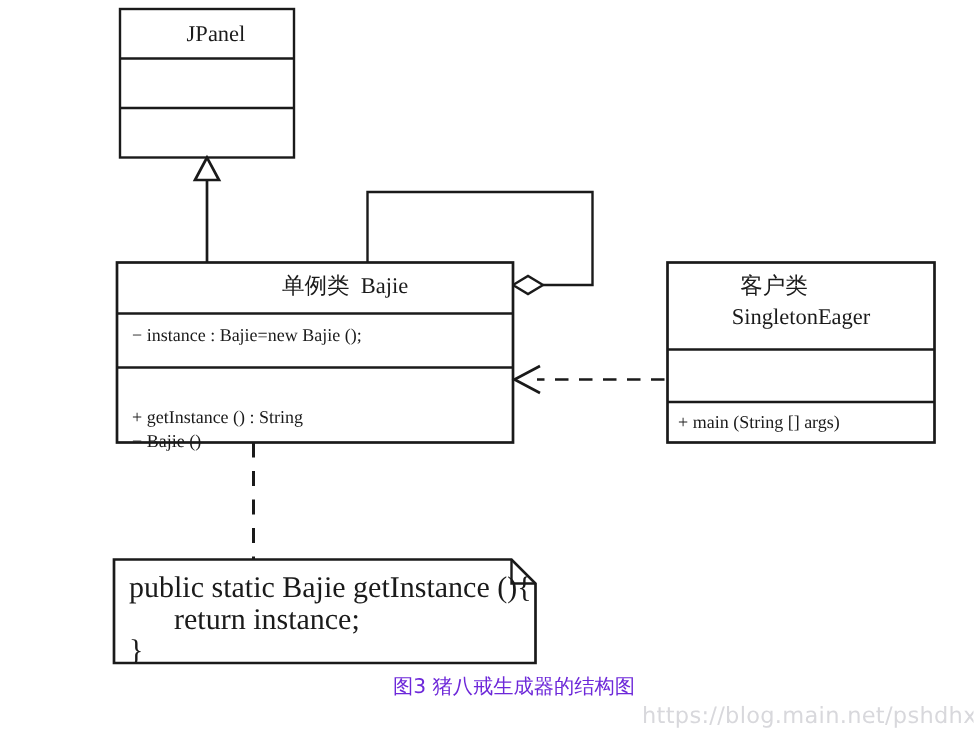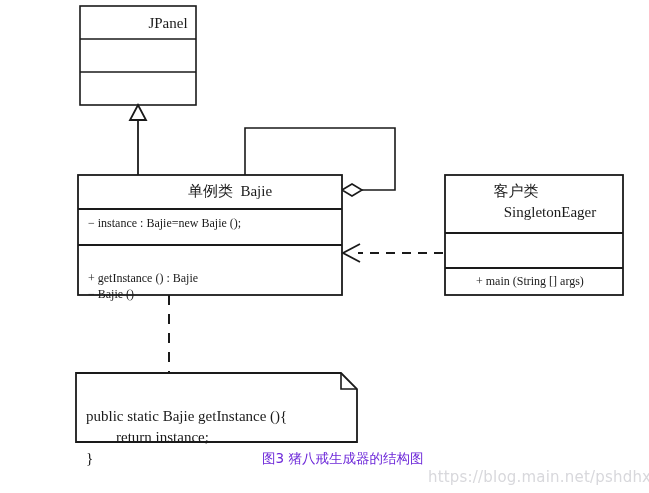--- a/index.html
+++ b/index.html
@@ -28,23 +28,22 @@
     line-height: 1.25;
   }
   .cls-title {
     font-size: 15px;
     text-align: center;
   }
   .cls-member {
     font-size: 12px;
   }
   .note-code {
-    font-size: 15px;
+    font-size: 20px;
     line-height: 1.45;
-    margin-top: 28px;
   }
   .caption {
     font-size: 13.5px;
     font-family: "DejaVu Sans", "Liberation Sans", sans-serif;
     color: #6d28d9;
   }
   .watermark {
     font-size: 15px;
     font-family: "DejaVu Sans", "Liberation Sans", sans-serif;
     color: #d8d8dc;
@@ -98,33 +97,33 @@
   
   <line x1="169" y1="295" x2="169" y2="373" stroke="#1a1a1a" stroke-width="2" stroke-dasharray="10,9"></line>
 
   
   <g>
     <path d="M 76 373 L 341 373 L 357 389 L 357 442 L 76 442 Z" fill="#ffffff" stroke="#1a1a1a" stroke-width="1.8"></path>
     <polyline points="341,373 341,389 357,389" fill="none" stroke="#1a1a1a" stroke-width="1.6"></polyline>
   </g>
 </svg>
 
-<div class="uml-text cls-title" style="left:80px; top:14px; width:128px;margin-left:24px;">JPanel</div>
+<div class="uml-text cls-title" style="left:80px; top:14px; width:128px;">JPanel</div>
 
 <div class="uml-text cls-title" style="left:78px; top:182px; width:264px;margin-left:20px;">单例类  Bajie</div>
 
 <div class="uml-text cls-member" style="left:88px; top:216px;">− instance : Bajie=new Bajie ();</div>
 
 <div class="uml-text cls-member" style="left:88px; top:251px;margin-top:36px;">− Bajie ()</div>
-<div class="uml-text cls-member" style="left:88px; top:271px;">+ getInstance () : Bajie</div>
+<div class="uml-text cls-member" style="left:88px; top:271px;">+ getInstance () : String</div>
 
 <div class="uml-text cls-title" style="left:445px; top:182px; width:142px;">客户类</div>
-<div class="uml-text cls-title" style="left:453px; top:203px; width:194px;">SingletonEager</div>
+<div class="uml-text cls-title" style="left:437px; top:203px; width:194px;">SingletonEager</div>
 
-<div class="uml-text cls-member" style="left:476px; top:274px;">+ main (String [] args)</div>
+<div class="uml-text cls-member" style="left:452px; top:274px;">+ main (String [] args)</div>
 
 <div class="uml-text note-code" style="left:86px; top:378px;">public static Bajie getInstance (){</div>
 <div class="uml-text note-code" style="left:116px; top:399px;text-align:right;">return instance;</div>
 <div class="uml-text note-code" style="left:86px; top:420px;">}</div>
 
 <div class="uml-text caption" style="left:262px; top:450px;">图3 猪八戒生成器的结构图</div>
 
 <div class="uml-text watermark" style="left:428px; top:468px;">https://blog.main.net/pshdhx</div>
 
 </body></html>

